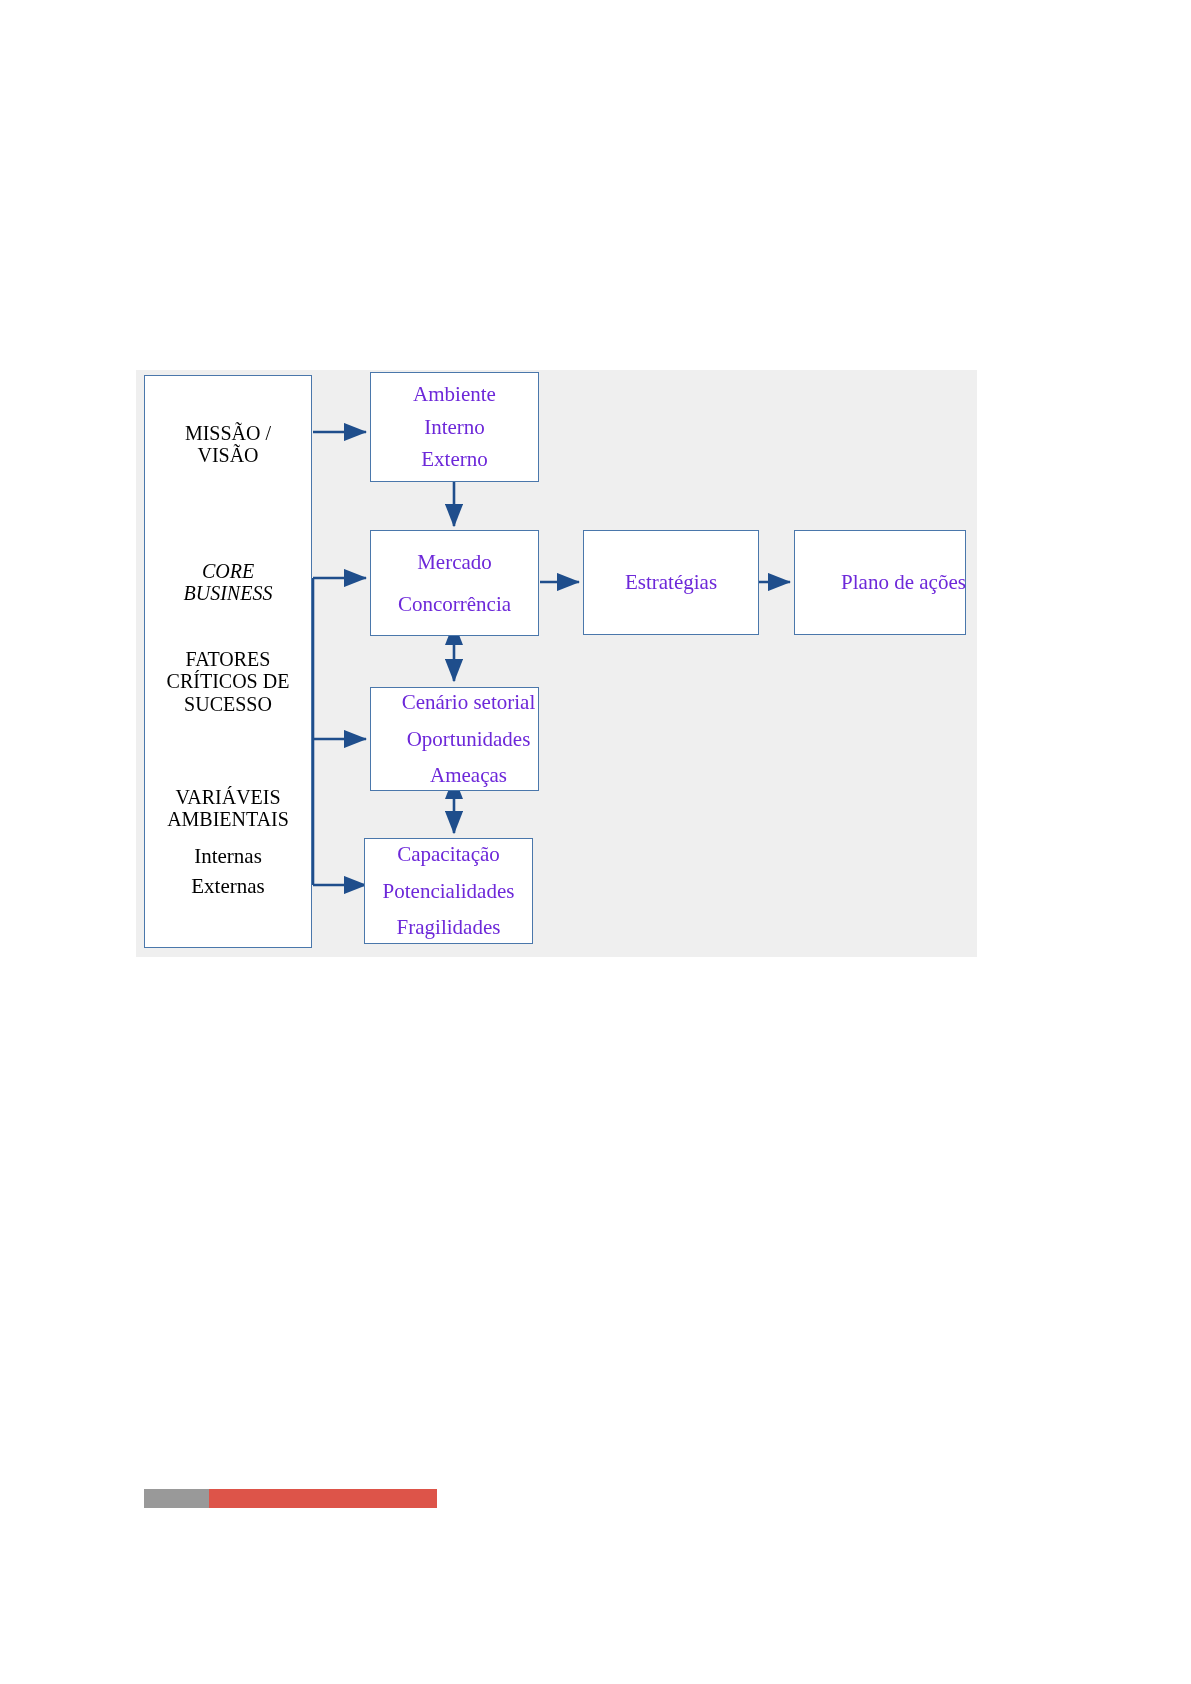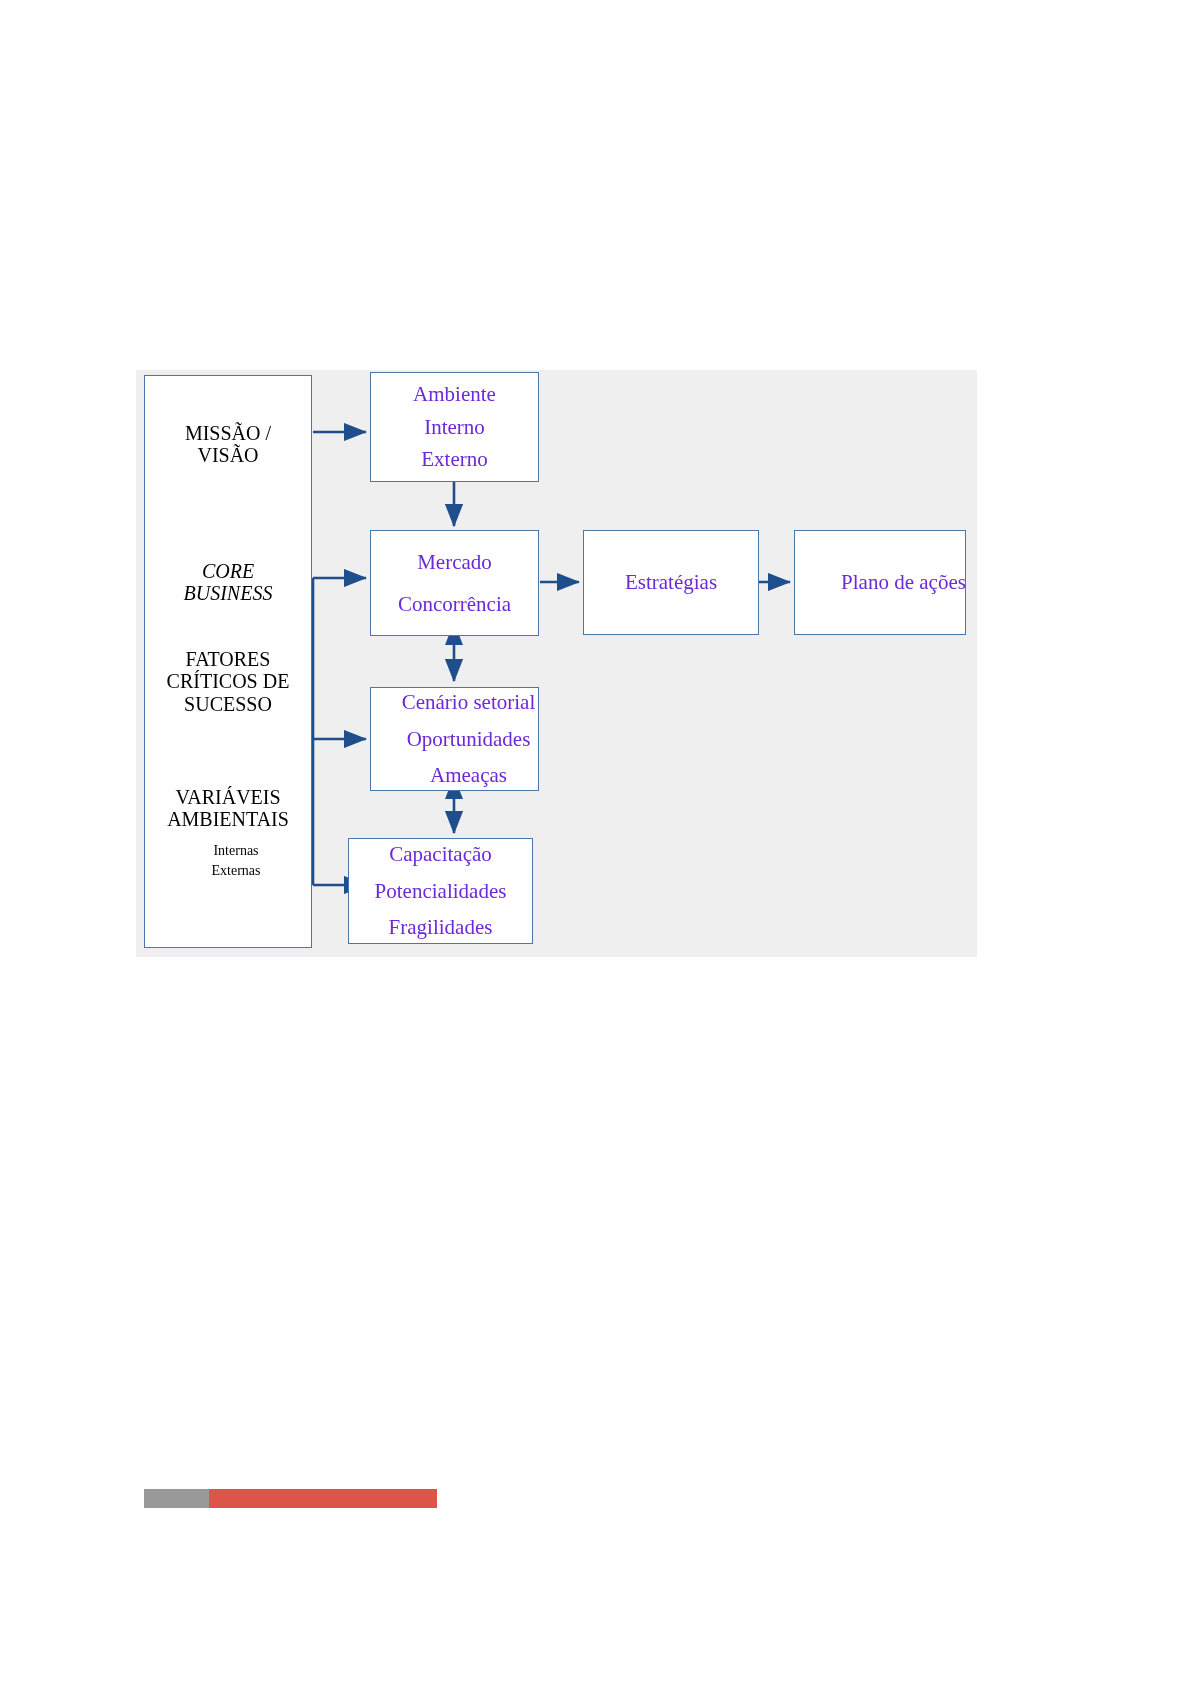--- a/index.html
+++ b/index.html
@@ -71,23 +71,22 @@
     left: 0;
     width: 100%;
     text-align: center;
     color: #000;
     font-size: 20px;
     line-height: 1.12;
   }
   .input-group .line { display: block; white-space: nowrap; }
   .input-group.italic { font-style: italic; }
   .input-group.sub {
-    font-size: 14px;
+    font-size: 21px;
     line-height: 1.45;
-    padding-left: 8px;
   }
 
   #grp-missao  { top: 46px; }
   #grp-core    { top: 164px; margin-top: 20px; }
   #grp-fatores { top: 272px; }
   #grp-var     { top: 410px; }
   #grp-var-sub { top: 465px; }
 
   
   #node-ambiente {
@@ -95,21 +94,21 @@
   }
   #node-mercado {
     left: 370px; top: 530px; width: 169px; height: 106px;
     line-height: 2.0;
   }
   #node-cenario {
     left: 370px; top: 687px; width: 169px; height: 104px;
     line-height: 1.75;
   }
   #node-capacitacao {
-    left: 348px; top: 838px; width: 185px; height: 106px;
+    left: 364px; top: 838px; width: 169px; height: 106px;
     line-height: 1.75;
   }
   #node-estrategias {
     left: 583px; top: 530px; width: 176px; height: 105px;
   }
   #node-plano {
     left: 794px; top: 530px; width: 172px; height: 105px; padding-left: 47px;
   }
 
   

